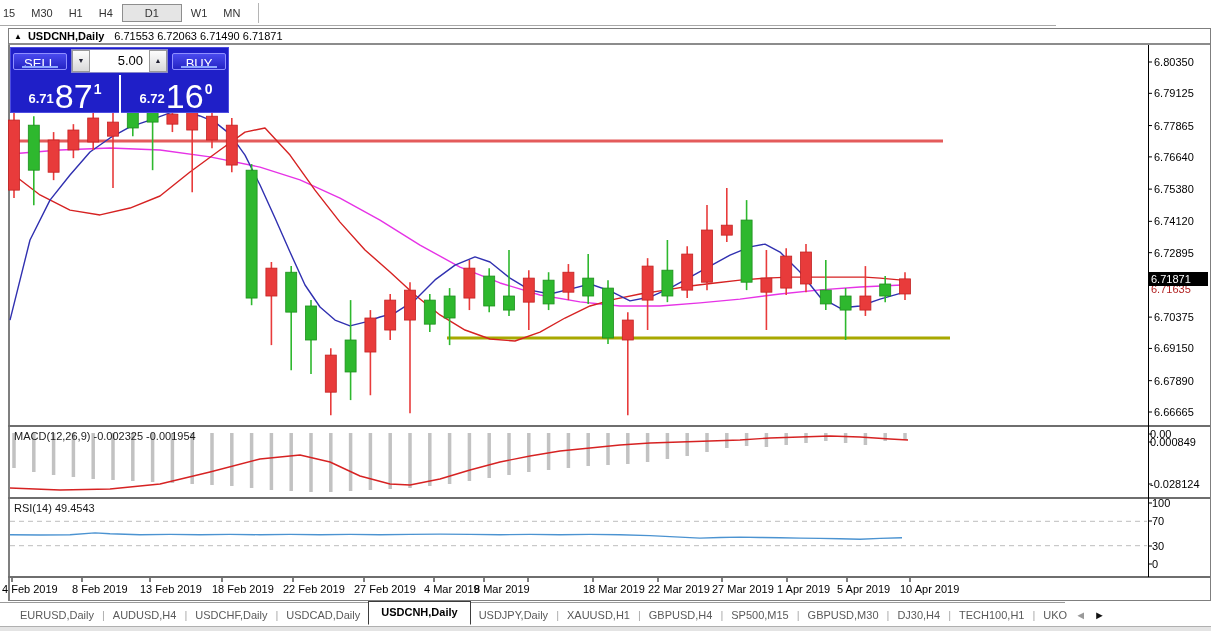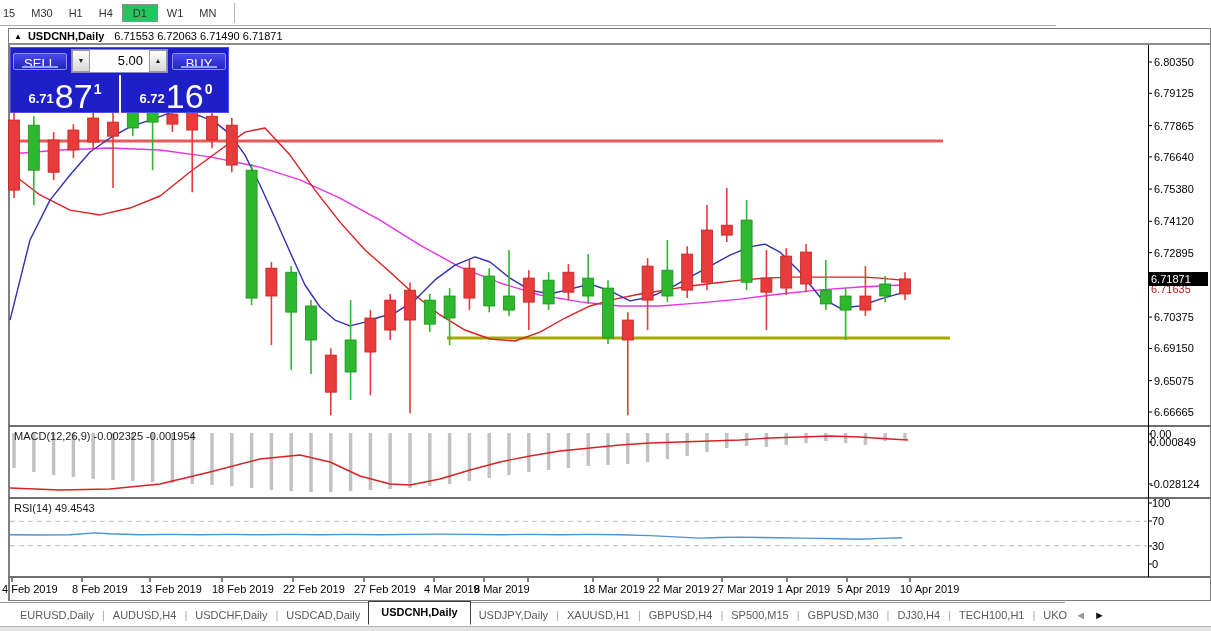--- a/index.html
+++ b/index.html
@@ -5,21 +5,21 @@
   * { margin:0; padding:0; box-sizing:border-box; }
   html,body { width:1211px; height:631px; overflow:hidden; background:#fff;
               font-family:"Liberation Sans", sans-serif; font-size:11px; color:#000; }
   #stage { position:absolute; left:0; top:0; width:1211px; height:631px; }
 
   
   #toolbar { position:absolute; left:0; top:0; width:1056px; height:26px; background:#fff;
              border-bottom:1px solid #a9a9a9; display:flex; align-items:center; }
   .tf-btn { padding:3px 7px; margin:0 1px; color:#333; cursor:default; }
   .tf-btn.first { margin-left:-4px; }
-  .tf-btn.active { border:1px solid #8e8e8e; background:#22c55e; padding:2px 10px; }
+  .tf-btn.active { border:1px solid #8e8e8e; background:#e5e5e5; padding:2px 22px; }
   .tf-sep { width:1px; height:20px; background:#b5b5b5; margin-left:10px; }
 
   
   #win { position:absolute; left:8px; top:28px; width:1203px; height:573px; background:#fff;
          border:1px solid #7f7f7f; border-left-width:2px; }
   #title-row { position:absolute; left:9px; top:29px; width:1201px; height:15px;
                border-bottom:1px solid #8c8c8c; background:#fff; display:flex; align-items:center; }
   #title-row .tri { font-size:8px; margin:0 6px 0 5px; }
   #title-row .sym { font-weight:bold; margin-right:10px; }
 
@@ -275,21 +275,21 @@
   <div id="overlay">
       <div class="axis-label" style="left: 1154px; top: 62px;">6.80350</div>
       <div class="axis-label" style="left: 1154px; top: 93.3299px;">6.79125</div>
       <div class="axis-label" style="left: 1154px; top: 125.555px;">6.77865</div>
       <div class="axis-label" style="left: 1154px; top: 156.885px;">6.76640</div>
       <div class="axis-label" style="left: 1154px; top: 189.11px;">6.75380</div>
       <div class="axis-label" style="left: 1154px; top: 221.335px;">6.74120</div>
       <div class="axis-label" style="left: 1154px; top: 252.665px;">6.72895</div>
       <div class="axis-label" style="left: 1154px; top: 317.115px;">6.70375</div>
       <div class="axis-label" style="left: 1154px; top: 348.445px;">6.69150</div>
-      <div class="axis-label" style="left: 1154px; top: 380.67px;">9.65075</div>
+      <div class="axis-label" style="left: 1154px; top: 380.67px;">6.67890</div>
       <div class="axis-label" style="left: 1154px; top: 412px;">6.66665</div>
       <div style="position: absolute; left: 1151px; top: 282.854px; color: rgb(178, 34, 34);">6.71635</div>
       <div style="position: absolute; left: 1148px; top: 271.854px; width: 60px; height: 14px; background: rgb(0, 0, 0); color: rgb(255, 255, 255); line-height: 14px; padding-left: 3px;">6.71871</div>
       <div class="ind-label" style="left: 14px; top: 430px;">MACD(12,26,9) -0.002325 -0.001954</div>
       <div class="ind-label" style="left: 14px; top: 502px;">RSI(14) 49.4543</div>
       <div class="axis-label" style="left: 1150px; top: 434px;">0.00</div>
       <div class="axis-label" style="left: 1150px; top: 442px;">0.000849</div>
       <div class="axis-label" style="left: 1150px; top: 484px;">-0.028124</div>
       <div class="axis-label" style="left: 1152px; top: 503px;">100</div>
       <div class="axis-label" style="left: 1152px; top: 521px;">70</div>

